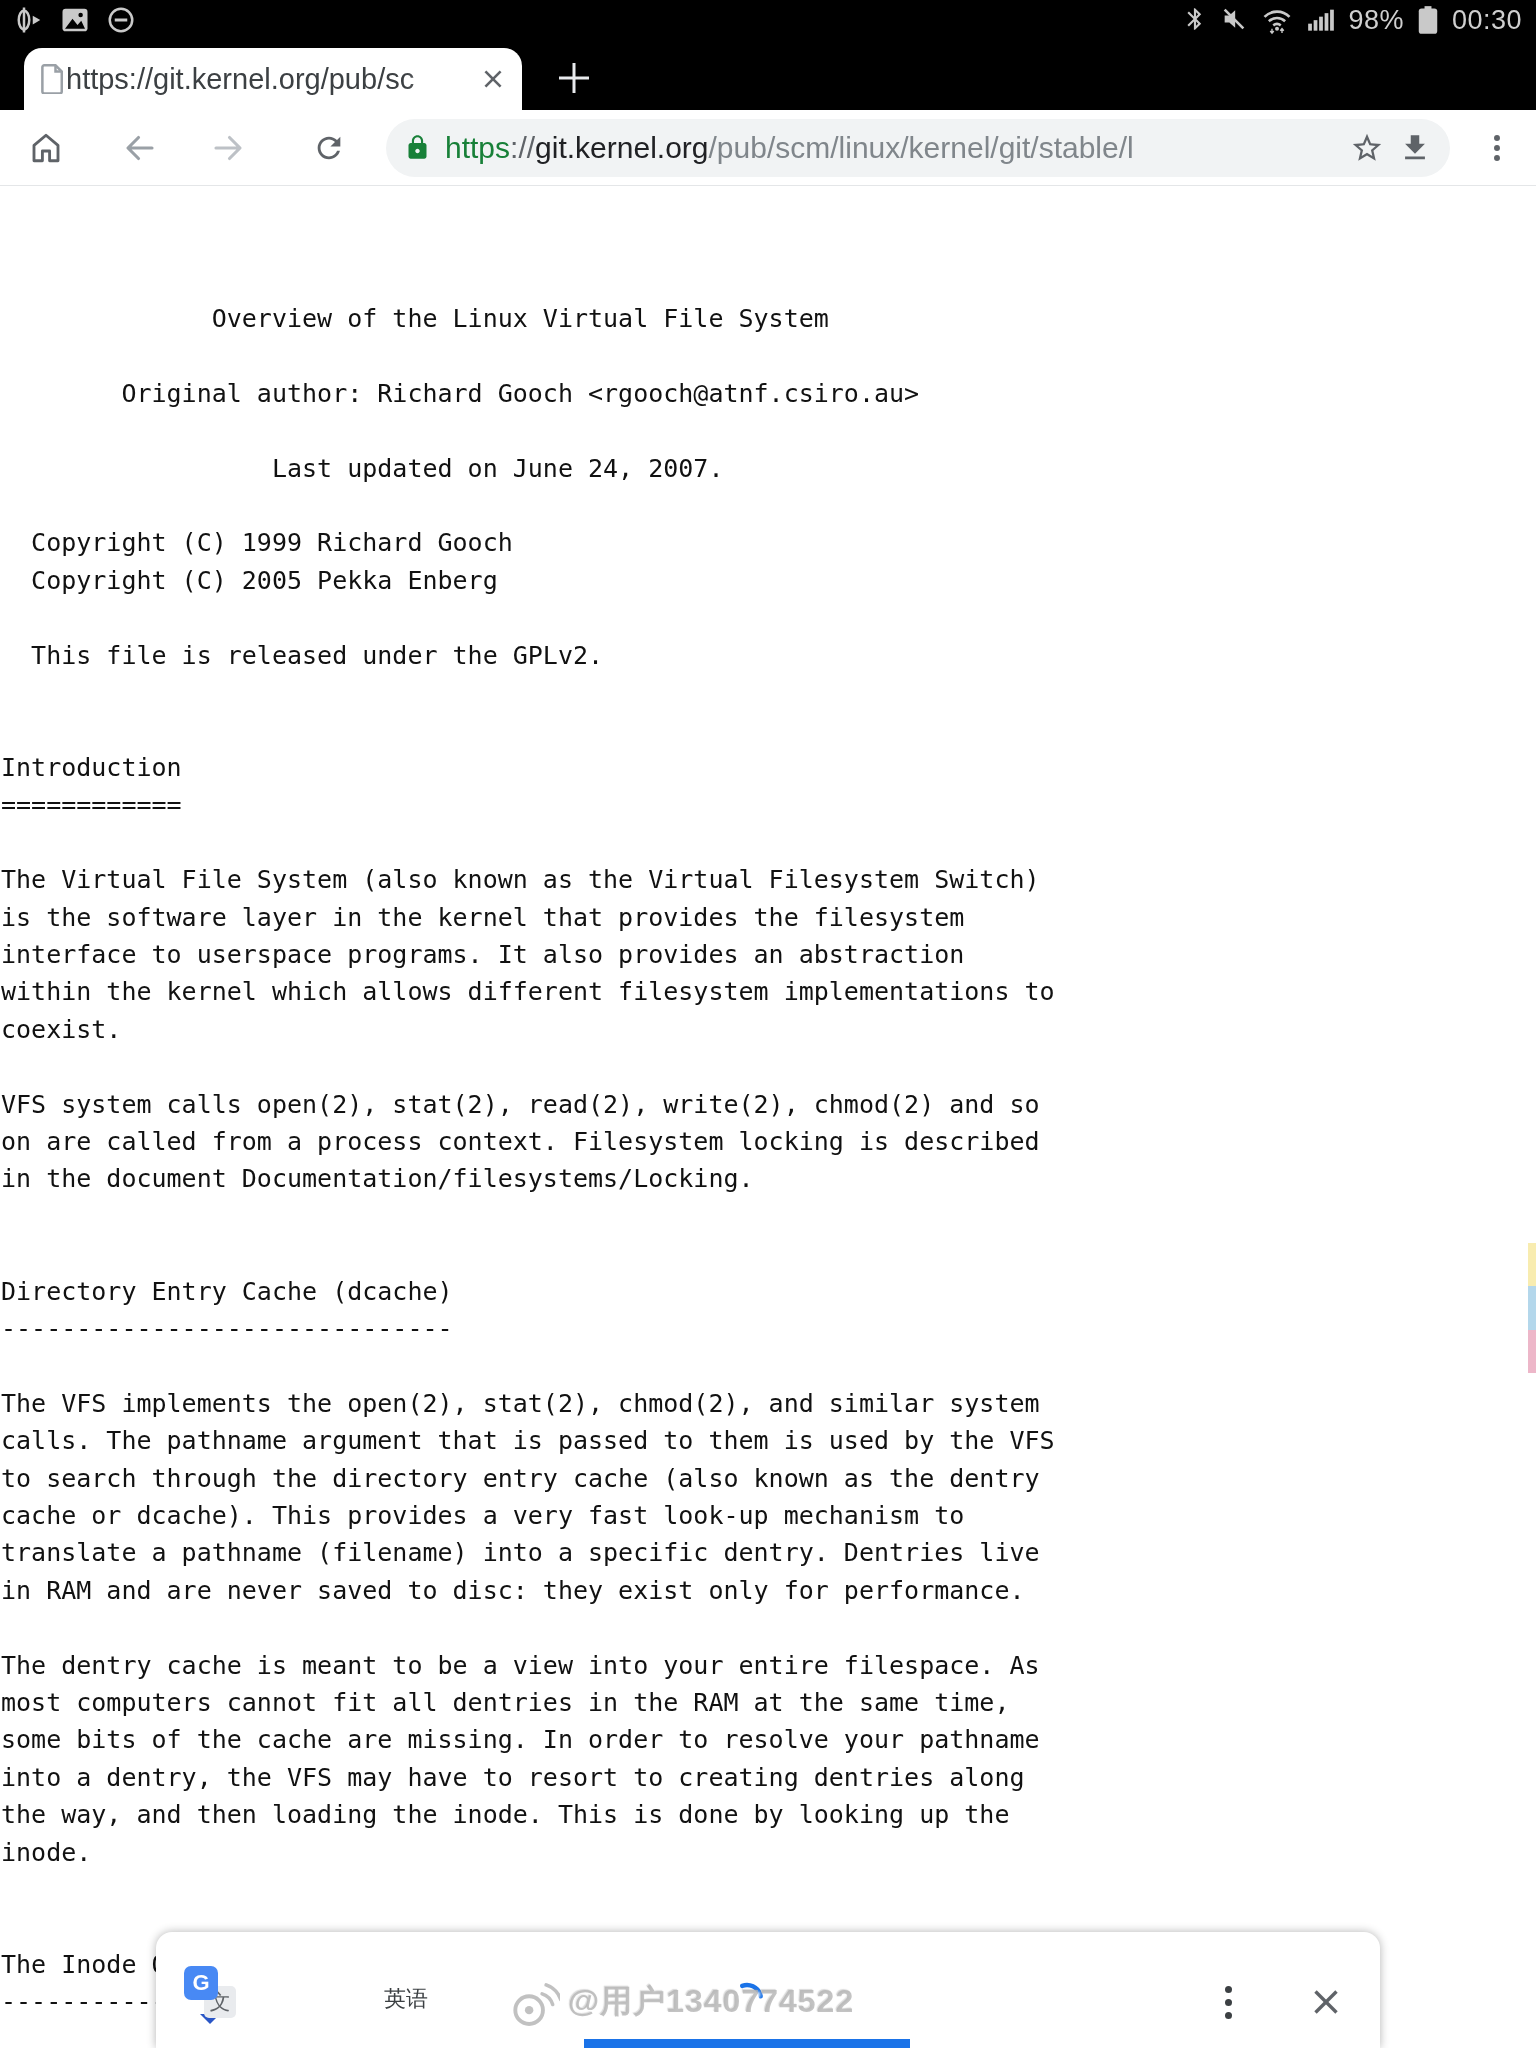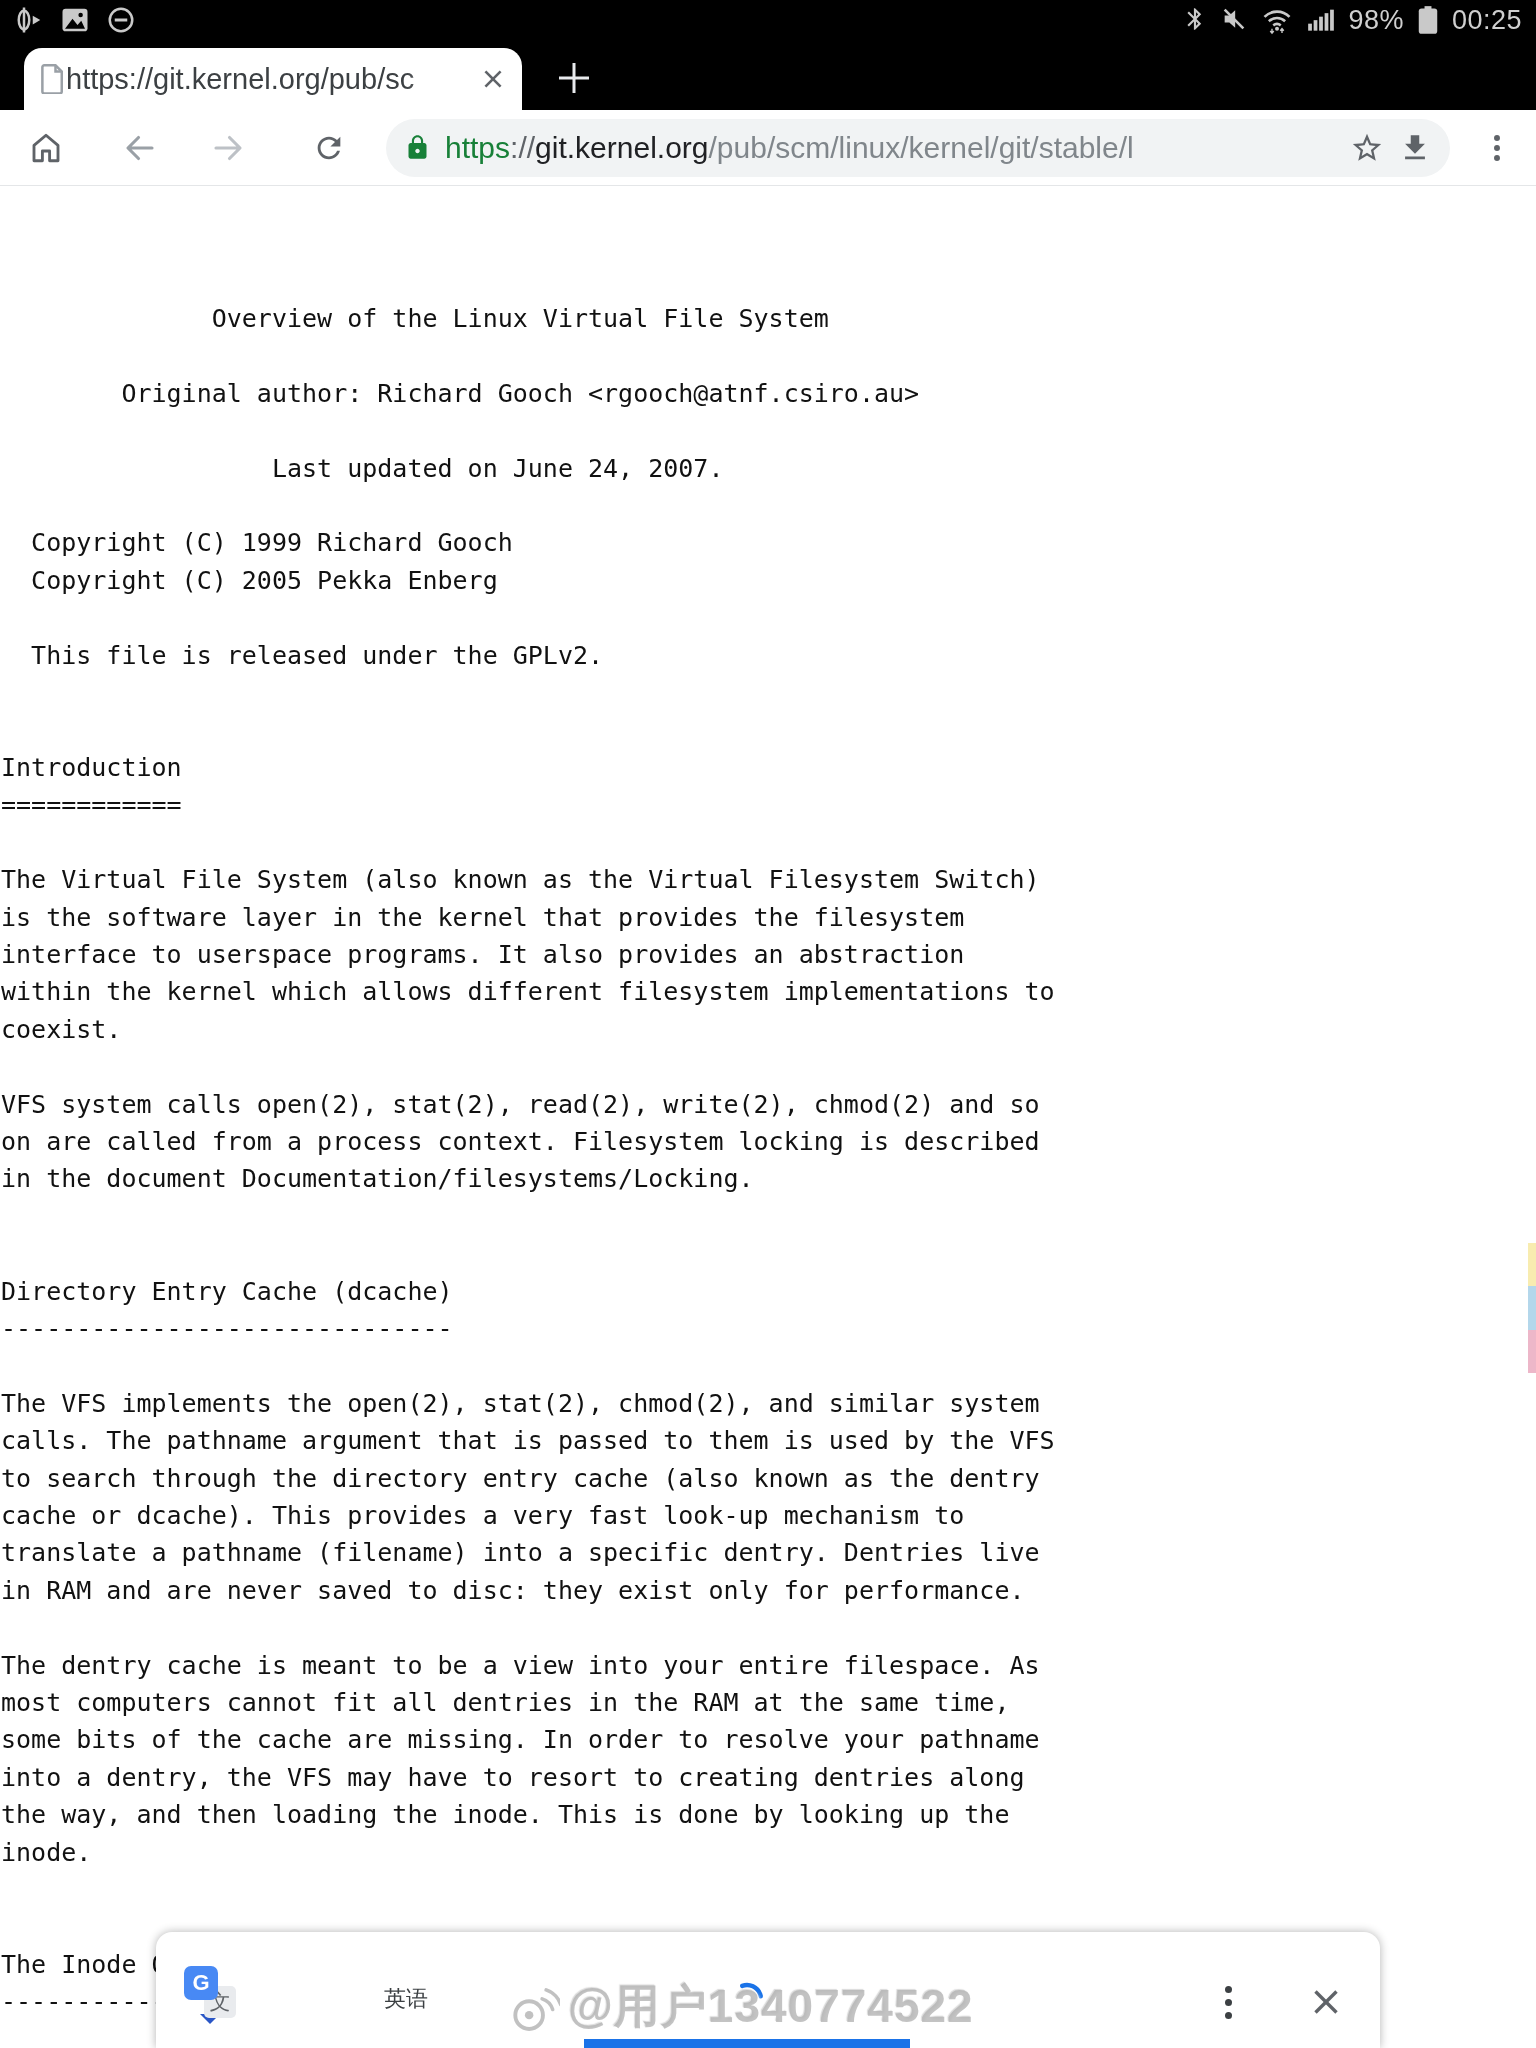--- a/index.html
+++ b/index.html
@@ -88,21 +88,21 @@
     border-left:10px solid transparent;border-right:10px solid transparent;
     border-top:10px solid #2a56c6;}
   .lang-tab{position:absolute;left:228px;top:52px;font-size:22px;color:#3c4043;}
   .spinner{position:absolute;left:572px;top:48px;}
   .watermark{
     position:absolute;left:352px;top:44px;display:flex;align-items:center;gap:8px;
     color:rgba(178,178,178,.78);
     text-shadow:2px 2px 3px rgba(255,255,255,.95), -1px -1px 1px rgba(130,130,130,.30);
     pointer-events:none;z-index:5;
   }
-  .watermark-text{font-size:46px;font-weight:bold;letter-spacing:1px;}
+  .watermark-text{font-size:32px;font-weight:bold;letter-spacing:1px;}
   .tb-dots{position:absolute;left:1052px;top:48px;width:40px;height:44px;
     display:flex;flex-direction:column;align-items:center;justify-content:center;gap:6px;}
   .tb-dots i{width:7px;height:7px;border-radius:50%;background:#3c4043;display:block;}
   .close-btn{position:absolute;left:1148px;top:48px;width:44px;height:44px;
     display:flex;align-items:center;justify-content:center;}
   .tab-indicator{position:absolute;left:428px;bottom:0;width:326px;height:9px;background:#1a73e8;}
 </style>
 </head>
 <body>
 
@@ -144,21 +144,21 @@
       <rect x="5.7" y="13" width="3.2" height="9" fill="#c9c9c9"></rect>
       <rect x="10.4" y="10" width="3.2" height="12" fill="#c9c9c9"></rect>
       <rect x="15.1" y="7" width="3.2" height="15" fill="#c9c9c9"></rect>
       <rect x="19.8" y="4" width="3.2" height="18" fill="#c9c9c9"></rect>
     </svg>
     <span class="status-text">98%</span>
     <svg class="sicon" width="24" height="30" viewBox="0 0 20 26">
       <rect x="7" y="1" width="6" height="3" fill="#c9c9c9"></rect>
       <rect x="2" y="3" width="16" height="22" rx="2.5" fill="#c9c9c9"></rect>
     </svg>
-    <span class="status-text">00:25</span>
+    <span class="status-text">00:30</span>
   </div>
 </div>
 
 <div class="tab-strip">
   <div class="tab">
     <svg width="26" height="30" viewBox="0 0 20 24">
       <path d="M3 1 h9 l5 5 v16 a1.5 1.5 0 0 1 -1.5 1.5 h-12.5 a1.5 1.5 0 0 1 -1.5 -1.5 v-19.5 a1.5 1.5 0 0 1 1.5 -1.5 z" fill="none" stroke="#9aa0a6" stroke-width="2"></path>
       <path d="M12 1 v5 h5" fill="none" stroke="#9aa0a6" stroke-width="2"></path>
     </svg>
     <span class="tab-title">https://git.kernel.org/pub/sc</span>

